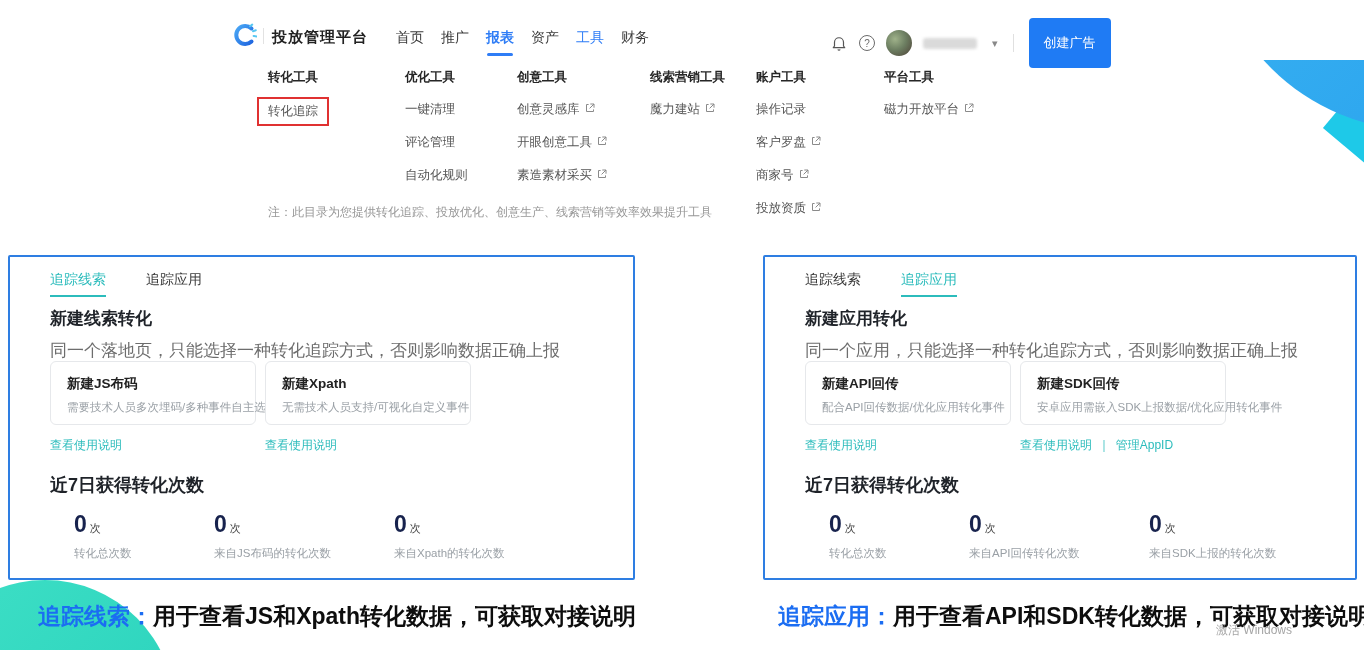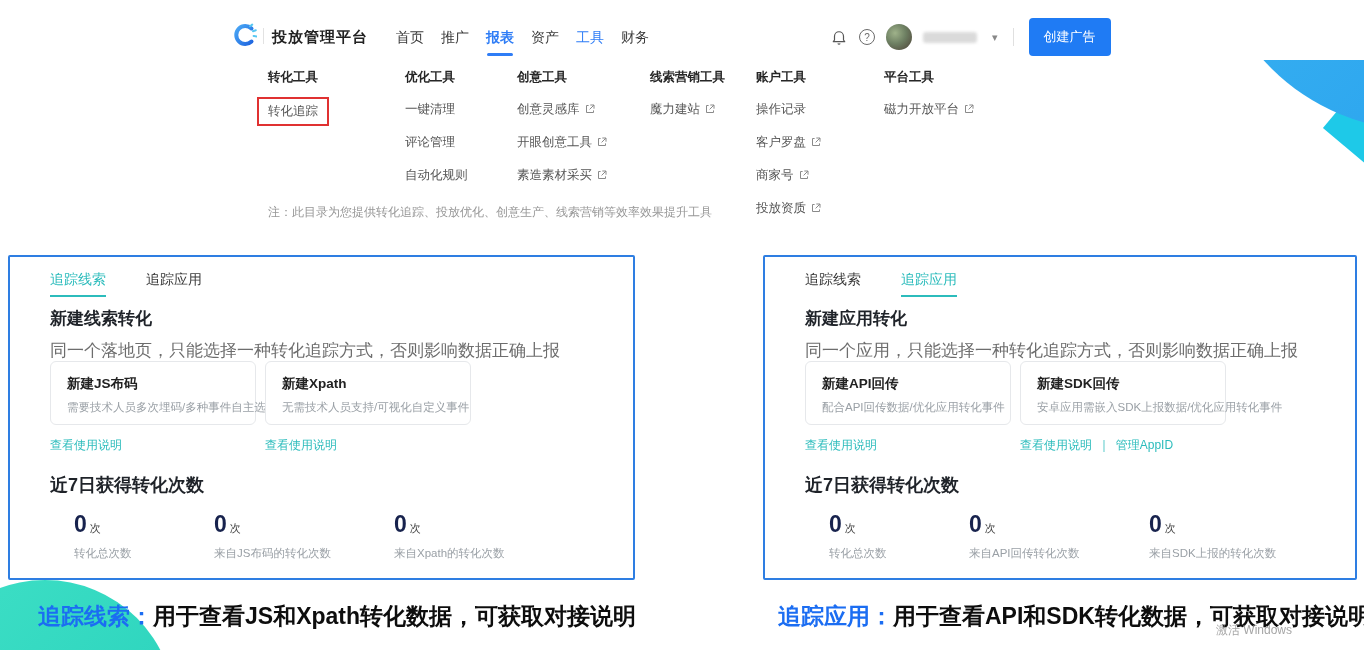--- a/index.html
+++ b/index.html
@@ -27,26 +27,26 @@
   .nav-item.hovered { color:#2f7df6; }
   .nav-right { position:absolute; left:830px; top:18px; display:flex; align-items:center; gap:11px; }
   .icon-btn { display:flex; align-items:center; justify-content:center; cursor:pointer; }
   .help-circle { width:16px; height:16px; border:1.3px solid #6b6b6b; border-radius:50%; font-size:10px; color:#6b6b6b;
     display:flex; align-items:center; justify-content:center; }
   .avatar { width:26px; height:26px; border-radius:50%;
     background:radial-gradient(circle at 35% 35%, #9fb28a 0%, #6d7f62 45%, #4c3f35 100%); }
   .user-name-blur { width:54px; height:11px; border-radius:3px; background:#bdbdbd; opacity:.55; filter:blur(1.5px); }
   .caret { font-size:11px; color:#888; margin-left:4px; }
   .nav-vdivider { width:1px; height:18px; background:#e0e0e0; margin:0 4px; }
-  .create-btn { background:#1f7bf4; color:#fff; font-size:13px; padding:10px 15px; border:none; border-radius:4px; cursor:pointer; }
+  .create-btn { background:#1f7bf4; color:#fff; font-size:13px; padding:16px 15px; border:none; border-radius:4px; cursor:pointer; }
 
   
   .menu-col { position:absolute; top:69px; z-index:2; }
   .menu-col-title { font-size:12.5px; font-weight:bold; color:#262626; margin-bottom:15px; }
-  .menu-item { display:flex; align-items:center; gap:5px; font-size:12.5px; color:#565656; margin-bottom:16px; cursor:pointer; }
+  .menu-item { display:flex; align-items:flex-start; gap:5px; font-size:12.5px; color:#565656; margin-bottom:16px; cursor:pointer; }
   .menu-item.highlight { display:inline-flex; border:2px solid #e03131; padding:4px 9px; margin:-6px 0 10px -11px; }
   .ext-ic { flex:0 0 auto; display:inline-block; margin-top:1px; }
   .menu-note { position:absolute; left:268px; top:204px; font-size:12px; color:#979797; z-index:2; }
 
   
   .panel { position:absolute; top:255px; height:325px; background:#fff; border:2px solid #2e7ee2; border-radius:2px; z-index:4; }
   .panel.lead { left:8px; width:627px; }
   .panel.app { left:763px; width:594px; }
   .tabs { position:absolute; left:40px; top:14px; display:flex; gap:40px; font-size:14px; color:#3a3a3a; }
   .tab { cursor:pointer; position:relative; line-height:16px; }

